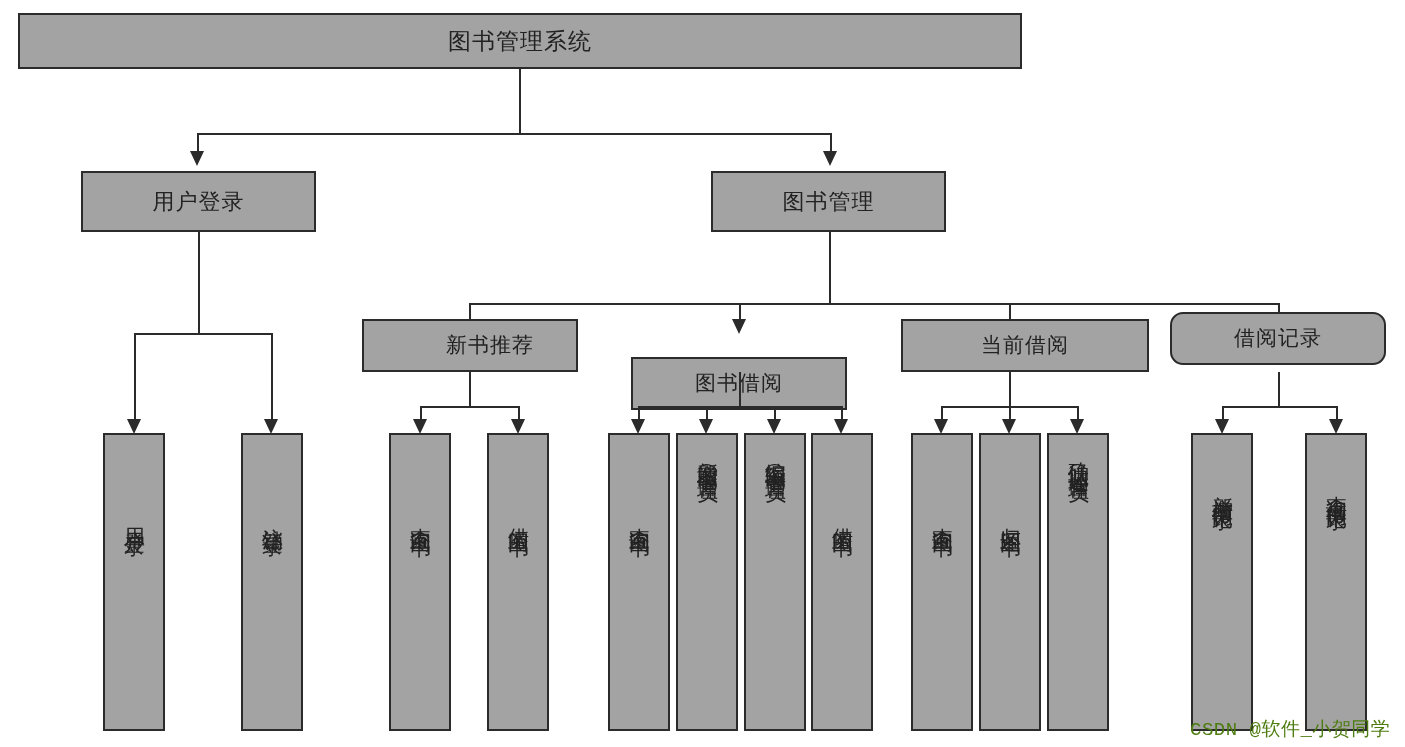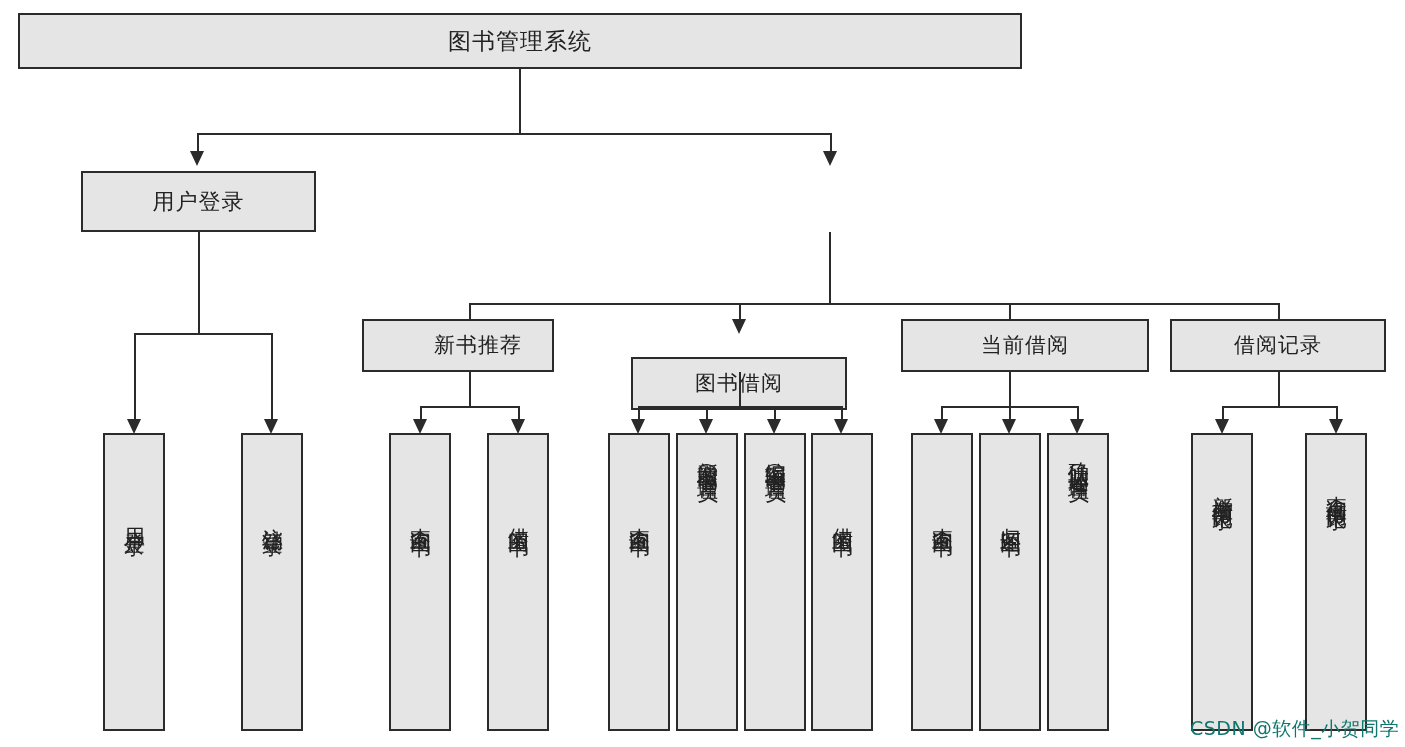--- a/index.html
+++ b/index.html
@@ -13,21 +13,21 @@
     width:1405px;
     height:747px;
     background:#ffffff;
     overflow:hidden;
   }
   
   .node{
     position:absolute;
     box-sizing:border-box;
     border:2px solid #2b2b2b;
-    background:#e5e5e5;
+    background:#a3a3a3;
     display:flex;
     align-items:center;
     justify-content:center;
     text-align:center;
     color:#222;
     font-size:22px;
     letter-spacing:1px;
     line-height:1.15;
   }
   .node.root{font-size:23px;}
@@ -65,24 +65,25 @@
     position:absolute;
     width:0;height:0;
     border-left:7px solid transparent;
     border-right:7px solid transparent;
     border-top:15px solid #2b2b2b;
   }
   
   #watermark{
     position:absolute;
     font-size:19px;
-    color:#0f766e;
+    color:#4d7c0f;
     letter-spacing:0.5px;
     white-space:nowrap;
     pointer-events:none;
+    font-family:Liberation Mono, monospace;
   }
 </style>
 </head>
 <body>
 
 <div id="canvas">
 
   <div class="node root" style="left:18px;top:13px;width:1004px;height:56px;">
     <span>图书管理系统</span>
   </div>
@@ -93,20 +94,23 @@
 
   <div class="vline" style="left:197px;top:133px;height:18px;"></div>
   <div class="arrow" style="left:190px;top:151px;"></div>
   <div class="vline" style="left:830px;top:133px;height:18px;"></div>
   <div class="arrow" style="left:823px;top:151px;"></div>
 
   <div class="node lvl2" style="left:81px;top:171px;width:235px;height:61px;">
     <span>用户登录</span>
   </div>
 
+  <div class="node lvl2" style="left:711px;top:171px;width:235px;height:61px;">
+    <span>图书管理</span>
+  </div>
 
   <div class="vline" style="left:198px;top:232px;height:101px;"></div>
   <div class="hline" style="left:134px;top:333px;width:137px;"></div>
   <div class="vline" style="left:134px;top:333px;height:86px;"></div>
   <div class="arrow" style="left:127px;top:419px;"></div>
   <div class="vline" style="left:271px;top:333px;height:86px;"></div>
   <div class="arrow" style="left:264px;top:419px;"></div>
 
   <div class="vline" style="left:829px;top:232px;height:71px;"></div>
   <div class="hline" style="left:469px;top:303px;width:810px;"></div>
@@ -116,30 +120,30 @@
 
   <div class="vline" style="left:739px;top:303px;height:16px;"></div>
   <div class="arrow" style="left:732px;top:319px;"></div>
 
   <div class="vline" style="left:1009px;top:303px;height:16px;"></div>
   <div class="arrow" style="left:1002px;top:319px;"></div>
 
   <div class="vline" style="left:1278px;top:303px;height:16px;"></div>
   <div class="arrow" style="left:1271px;top:319px;"></div>
 
-  <div class="node lvl3" style="left:362px;top:319px;width:192px;height:53px;padding-left:40px;">
+  <div class="node lvl3" style="left:362px;top:319px;width:216px;height:53px;padding-left:40px;">
     <span>新书推荐</span>
   </div>
   <div class="node lvl3" style="left:631px;top:319px;width:216px;height:53px;margin-top:38px;">
     <span>图书借阅</span>
   </div>
   <div class="node lvl3" style="left:901px;top:319px;width:248px;height:53px;">
     <span>当前借阅</span>
   </div>
-  <div class="node lvl3" style="left:1170px;top:319px;width:216px;height:53px;">
+  <div class="node lvl3" style="left:1170px;top:312px;width:216px;height:53px;border-radius:13px;">
     <span>借阅记录</span>
   </div>
 
   <div class="vline" style="left:469px;top:372px;height:34px;"></div>
   <div class="hline" style="left:420px;top:406px;width:99px;"></div>
   <div class="vline" style="left:420px;top:406px;height:13px;"></div>
   <div class="arrow" style="left:413px;top:419px;"></div>
   <div class="vline" style="left:518px;top:406px;height:13px;"></div>
   <div class="arrow" style="left:511px;top:419px;"></div>
 

